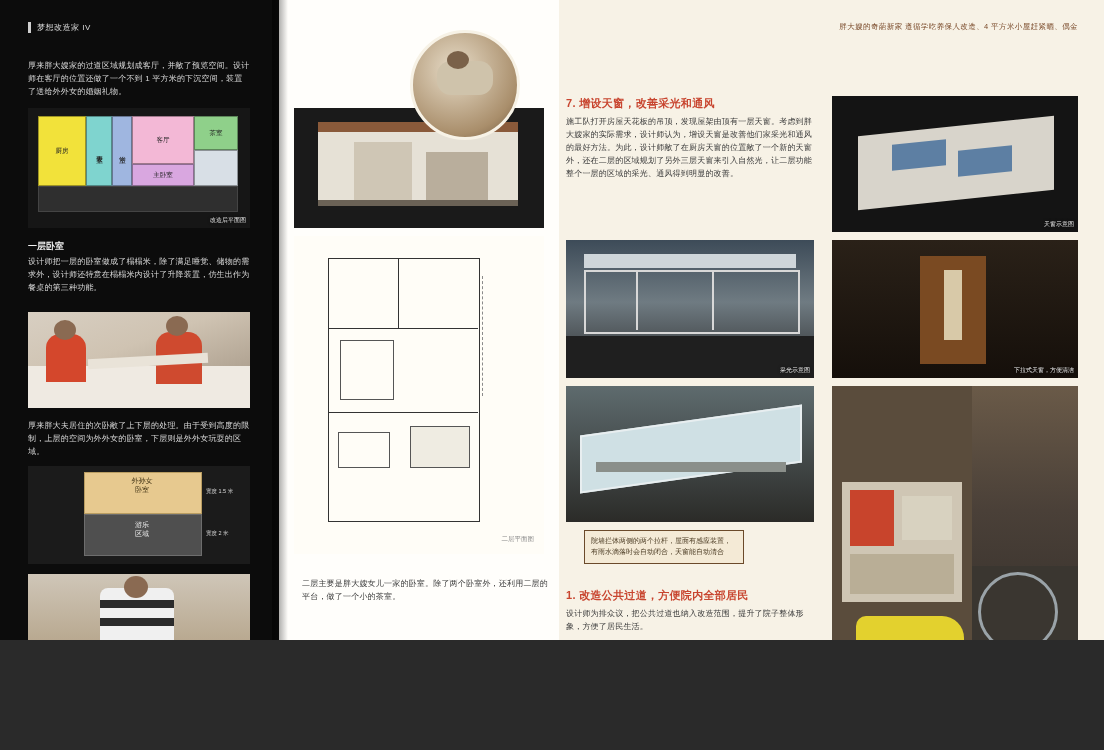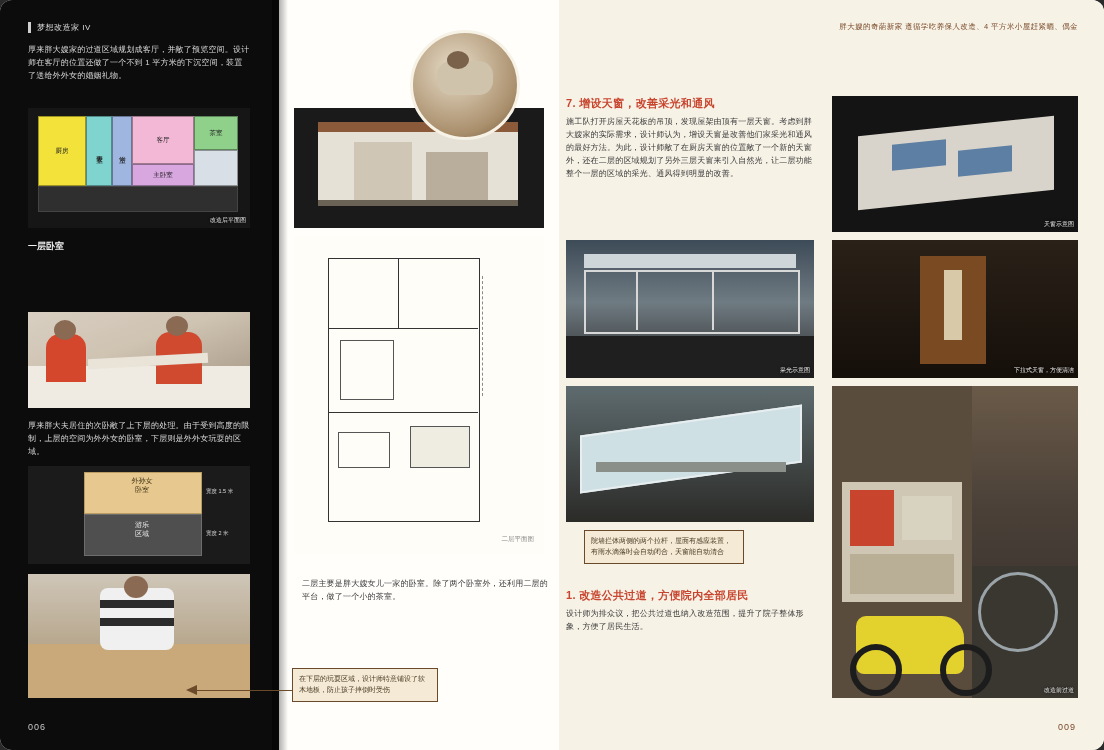--- a/index.html
+++ b/index.html
@@ -1,17 +1,17 @@
 <!DOCTYPE html>
 <html><head>
 <meta charset="utf-8">
 <style>
   html,body{margin:0;padding:0;background:#2a2a2a;}
   body{font-family:"Liberation Sans","DejaVu Sans",sans-serif;}
-  #page{position:relative;width:1104px;height:750px;background:#fff;overflow:hidden;border-radius:12px;}
+  #page{position:relative;width:1104px;height:640px;background:#fff;overflow:hidden;}
   
   .page-left{position:absolute;left:0;top:0;width:279px;height:750px;background:#0c0c0c;}
   .page-right-bg{position:absolute;left:279px;top:0;width:825px;height:750px;background:#f7f2e6;}
   .white-col{position:absolute;left:279px;top:0;width:280px;height:750px;background:#fffefb;}
   .gutter-shadow{position:absolute;left:272px;top:0;width:16px;height:750px;
      background:linear-gradient(to right,rgba(0,0,0,.55),rgba(0,0,0,0));}
   
   .hdr-left{position:absolute;left:28px;top:22px;display:flex;align-items:center;gap:6px;}
   .hdr-left .bar{width:3px;height:11px;background:#cfcfcf;}
   .hdr-left .t{font-size:8px;color:#dcdcdc;letter-spacing:.5px;}
@@ -53,39 +53,40 @@
   <div class="gutter-shadow"></div>
 
   <div class="hdr-left">
     <span class="bar"></span>
     <span class="t">梦想改造家 IV</span>
   </div>
   <div class="hdr-right">胖大嫂的奇葩新家   遵循学吃养保人改造、4 平方米小屋赶紧晒、偶金</div>
   <div class="folio l">006</div>
   <div class="folio r">009</div>
 
-  <div class="txt txt-l" style="position:absolute;left:28px;top:44px;width:222px;">厚来胖大嫂家的过道区域规划成客厅，并敞了预览空间。设计师在客厅的位置还做了一个不到 1 平方米的下沉空间，装置了送给外外女的婚姻礼物。</div>
+  <div class="txt txt-l" style="position:absolute;left:28px;top:60px;width:222px;">厚来胖大嫂家的过道区域规划成客厅，并敞了预览空间。设计师在客厅的位置还做了一个不到 1 平方米的下沉空间，装置了送给外外女的婚姻礼物。</div>
 
   <div class="ph" style="left:28px;top:108px;width:222px;height:120px;background:#161616;">
     <div class="blk" style="left:10px;top:8px;width:48px;height:70px;background:#f2e23a;">厨房</div>
     <div class="blk" style="left:58px;top:8px;width:26px;height:70px;background:#7fd4cf;">
         <span class="vlabel">更衣室</span>
       </div>
     <div class="blk" style="left:84px;top:8px;width:20px;height:70px;background:#9fb6e0;">
         <span class="vlabel">浴室</span>
       </div>
     <div class="blk" style="left:104px;top:8px;width:62px;height:48px;background:#f3b8d6;">客厅</div>
     <div class="blk" style="left:104px;top:56px;width:62px;height:22px;background:#d9a7e0;">主卧室</div>
     <div class="blk" style="left:166px;top:8px;width:44px;height:34px;background:#8fd08a;">茶室</div>
     <div class="blk" style="left:166px;top:42px;width:44px;height:36px;background:#d8dfe6;"></div>
     <div class="blk" style="left:10px;top:78px;width:200px;height:26px;background:#2f2f2f;border-color:#444;"></div>
     <div class="lbl">改造后平面图</div>
   </div>
 
   <div class="sub-h" style="position:absolute;left:28px;top:240px;color:#efefef;">一层卧室</div>
+  <div class="txt txt-l" style="position:absolute;left:28px;top:256px;width:222px;">设计师把一层的卧室做成了榻榻米，除了满足睡觉、储物的需求外，设计师还特意在榻榻米内设计了升降装置，仿生出作为餐桌的第三种功能。</div>
 
   <div class="ph" style="left:28px;top:312px;width:222px;height:96px;
        background:linear-gradient(160deg,#d8cfc2 0%,#cfc3b2 40%,#9d8f7e 100%);">
     <div style="position:absolute;left:0;top:54px;width:222px;height:42px;background:#efeae2;"></div>
     <div style="position:absolute;left:18px;top:22px;width:40px;height:48px;background:#d4472c;border-radius:14px 14px 0 0;"></div>
     <div style="position:absolute;left:26px;top:8px;width:22px;height:20px;background:#8a6a52;border-radius:50%;"></div>
     <div style="position:absolute;left:128px;top:20px;width:46px;height:52px;background:#cf4a2f;border-radius:14px 14px 0 0;"></div>
     <div style="position:absolute;left:138px;top:4px;width:22px;height:20px;background:#8a6a52;border-radius:50%;"></div>
     <div style="position:absolute;left:60px;top:44px;width:120px;height:10px;background:#e9e3d8;transform:rotate(-3deg);"></div>
   </div>

